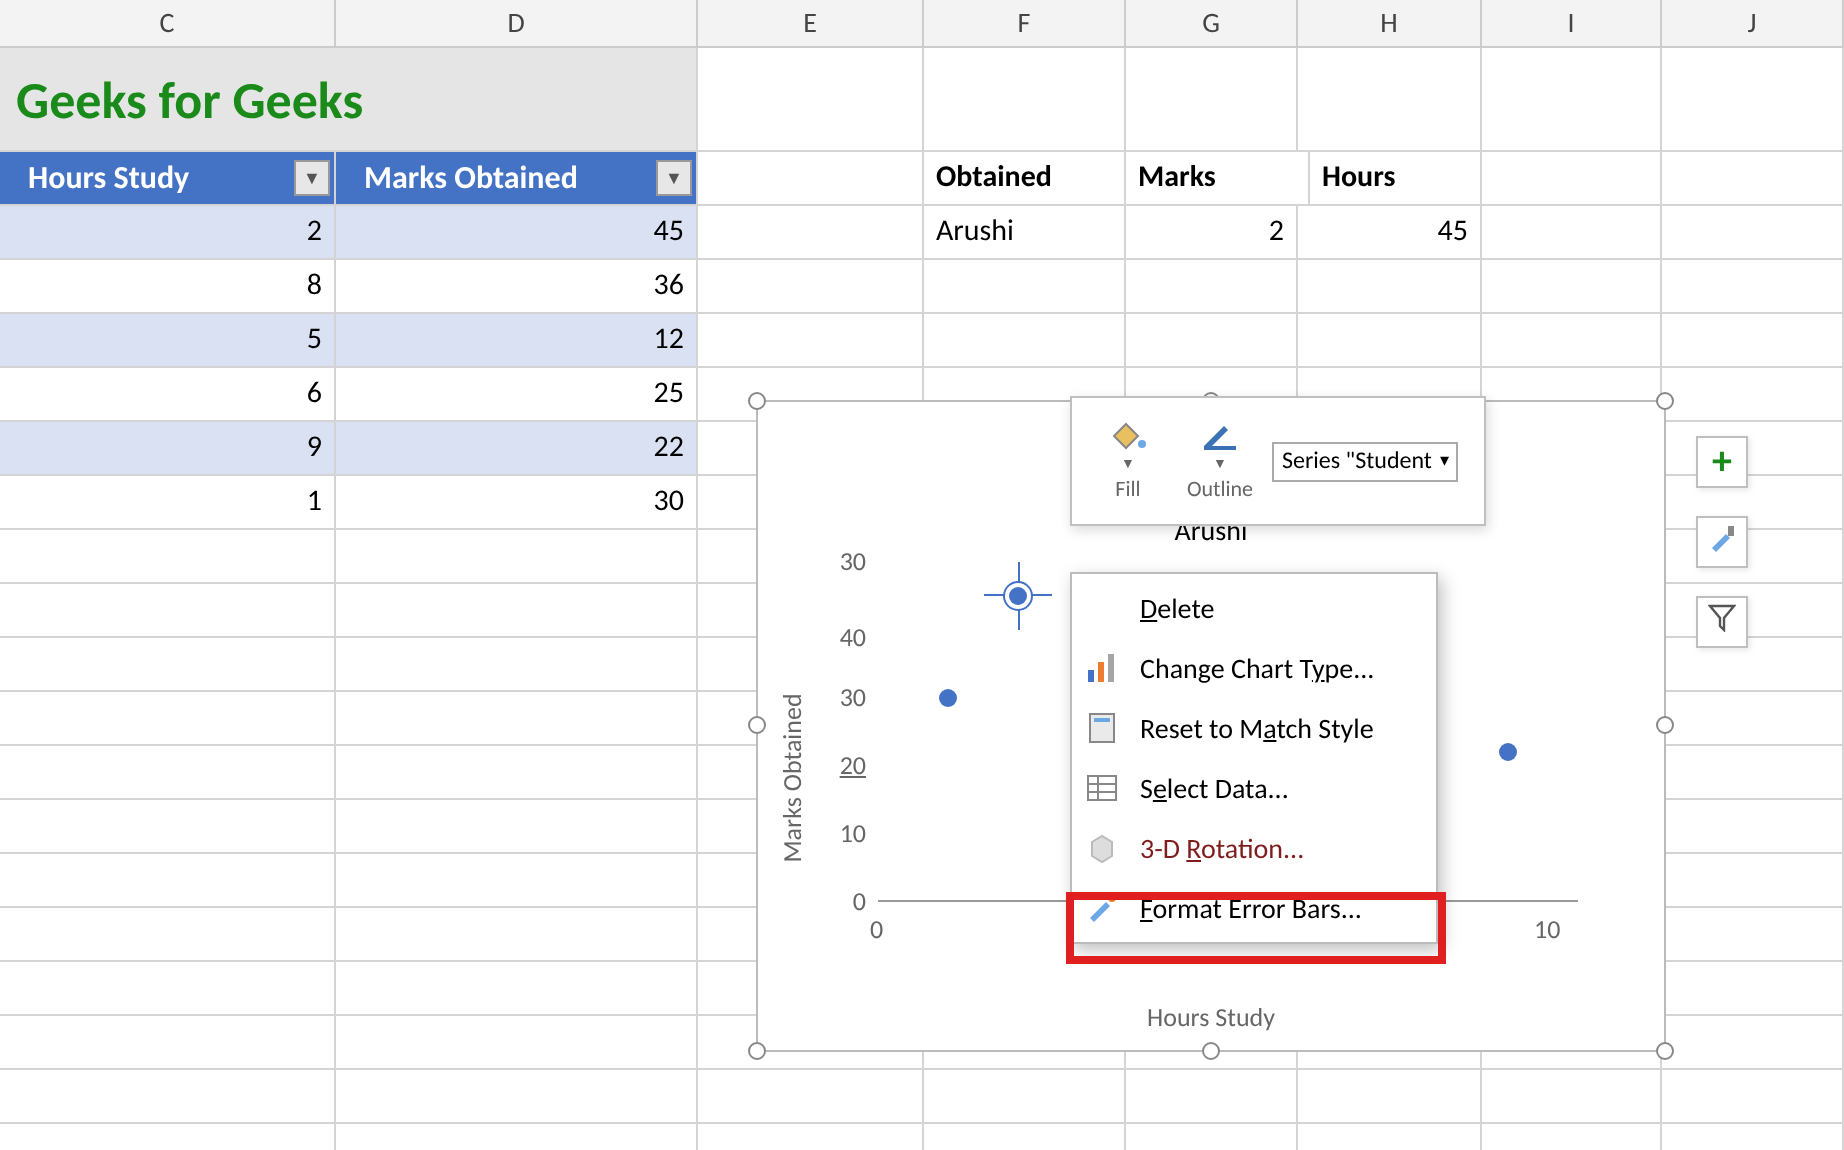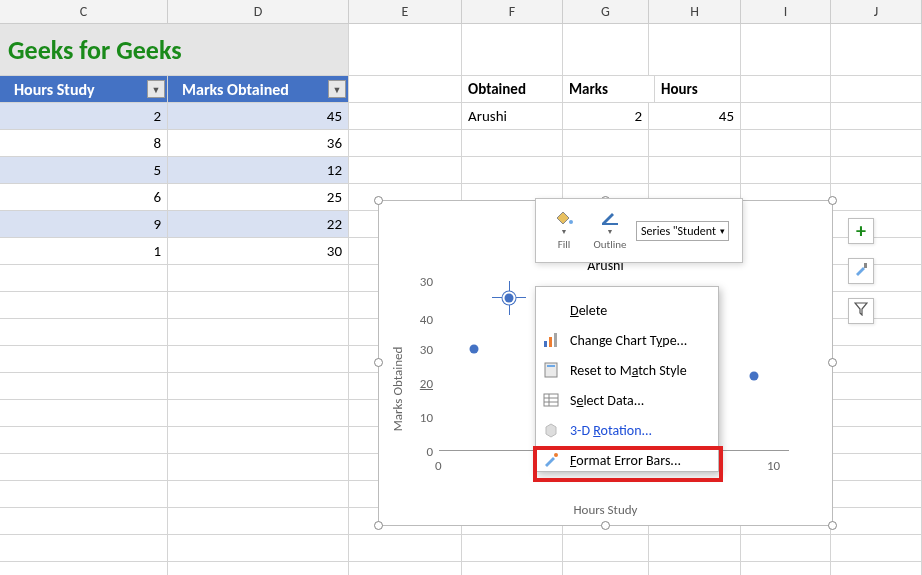--- a/index.html
+++ b/index.html
@@ -40,22 +40,22 @@
   .dot { position: absolute; width: 9px; height: 9px; border-radius: 50%; background: #4472c4; transform: translate(-50%,50%); }
   .dot.sel { background: #4472c4; box-shadow: 0 0 0 2px #fff, 0 0 0 3px #4472c4; }
   .errbar { position: absolute; background: #4472c4; }
   
   .mini-tb { position: absolute; left: 535px; top: 198px; width: 208px; height: 65px; background: #fff; border: 1px solid #c0c0c0; box-shadow: 1px 2px 6px rgba(0,0,0,0.15); display: flex; align-items: center; gap: 6px; padding: 4px 8px; z-index: 5; }
   .mini-btn { display: flex; flex-direction: column; align-items: center; justify-content: center; width: 40px; gap: 2px; font-size: 11px; color: #666; }
   .mini-ico { width: 20px; height: 14px; position: relative; }
   .mini-sel { border: 1px solid #aaa; font-size: 12px; padding: 2px 4px; display: flex; align-items: center; }
   
   .ctx-menu { position: absolute; left: 535px; top: 286px; width: 184px; background: #fff; border: 1px solid #bcbcbc; box-shadow: 2px 3px 8px rgba(0,0,0,0.25); z-index: 6; padding: 2px 0; }
-  .ctx-item { display: flex; align-items: flex-end; height: 30px; padding: 0 10px 0 6px; gap: 10px; font-size: 14px; }
-  .ctx-item.dis { color: #1d4ed8; }
+  .ctx-item { display: flex; align-items: center; height: 30px; padding: 0 10px 0 6px; gap: 10px; font-size: 14px; }
+  .ctx-item.dis { color: #7f1d1d; }
   .ctx-ico { width: 18px; height: 18px; display: flex; align-items: center; justify-content: center; flex-shrink: 0; }
   .ul { text-decoration: underline; }
   .highlight-red { position: absolute; left: 533px; top: 446px; width: 190px; height: 36px; border: 4px solid #e02020; z-index: 10; pointer-events: none; }
   
   .side-btns { position: absolute; left: 848px; top: 218px; display: flex; flex-direction: column; gap: 14px; }
   .side-btn { width: 26px; height: 26px; border: 1px solid #bfbfbf; background: #fff; display: flex; align-items: center; justify-content: center; box-shadow: 1px 1px 3px rgba(0,0,0,0.1); }
 </style>
 </head>
 <body>
 <div class="grid">

